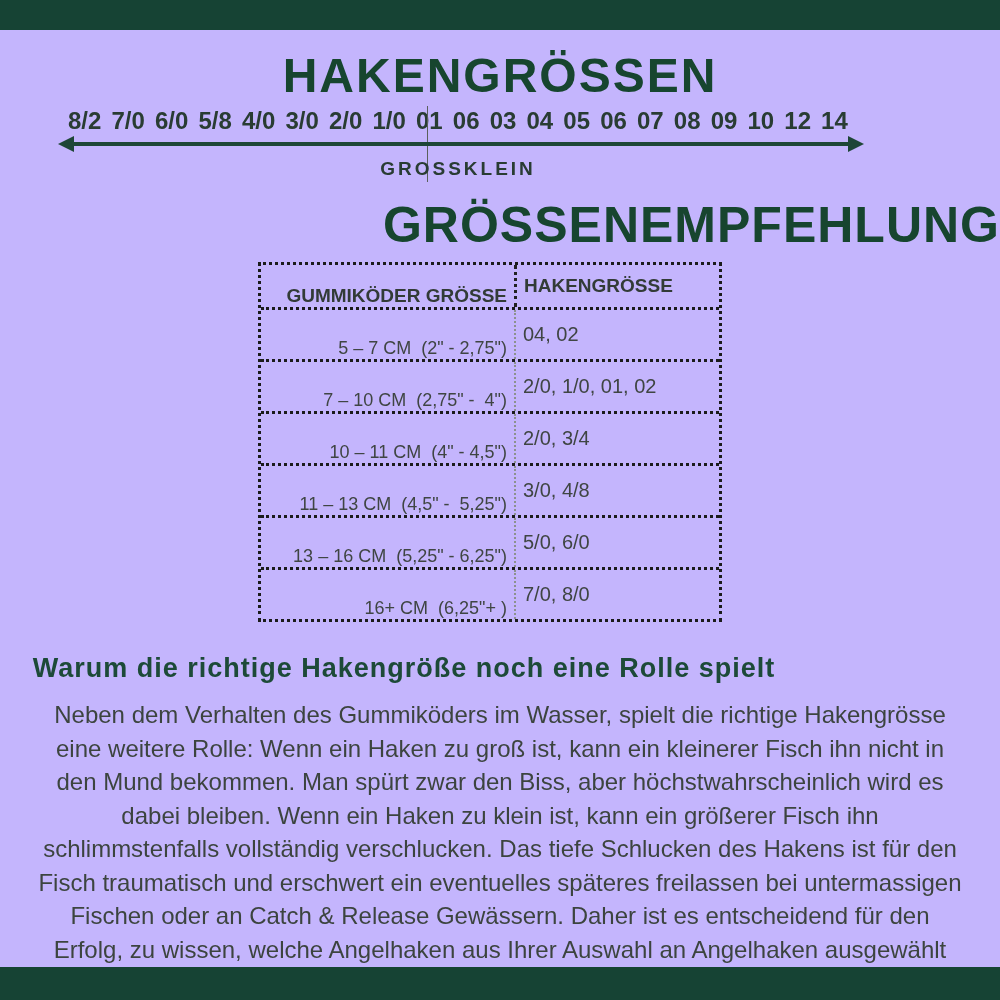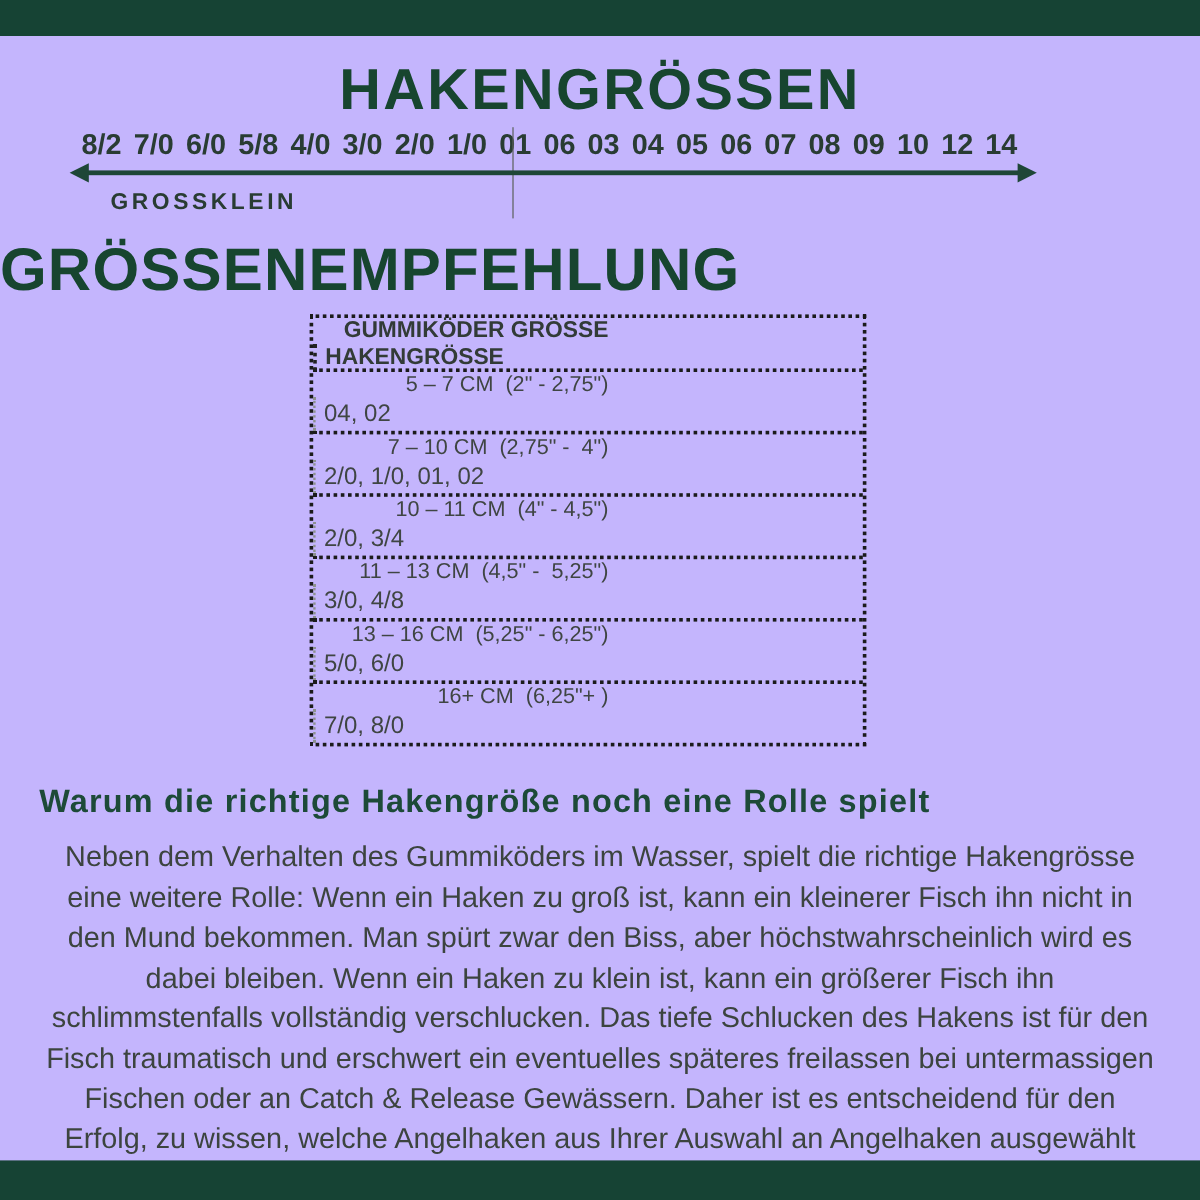--- a/index.html
+++ b/index.html
@@ -10,51 +10,51 @@
   }
   .bar{position:absolute;left:0;width:1000px;background:#164334;}
   .bar.top{top:0;height:30px;}
   .bar.bottom{bottom:0;height:33px;}
 
   .title-main{
     position:absolute;top:52px;left:0;width:1000px;text-align:center;
     font-size:48px;font-weight:bold;color:#17452f;letter-spacing:2px;line-height:1;
   }
   .title-sub{
-    position:absolute;top:200px;left:0;width:1000px;text-align:left;
+    position:absolute;top:200px;left:0;width:1000px;text-align:right;
     font-size:50px;font-weight:bold;color:#17452f;letter-spacing:1px;line-height:1;
   }
 
   
   .scale{position:absolute;top:106px;left:64px;width:788px;height:80px;}
   .scale-numbers{
     display:flex;justify-content:space-between;padding:0 4px;
     font-size:24px;font-weight:bold;color:#293c33;line-height:30px;
   }
   .scale-zero-divider{
     position:absolute;left:363px;top:0;width:1px;height:76px;background:#5a5f5c;
   }
   .scale-arrow{
     position:absolute;top:36px;left:8px;right:2px;height:4px;background:#1e4637;
   }
   .arrowhead{position:absolute;top:-6px;width:0;height:0;
     border-top:8px solid transparent;border-bottom:8px solid transparent;}
   .arrowhead.left{left:-14px;border-right:16px solid #1e4637;}
   .arrowhead.right{right:-14px;border-left:16px solid #1e4637;}
   .scale-labels{
-    position:absolute;top:52px;left:0;right:0;display:flex;justify-content:flex-start;
+    position:absolute;top:52px;left:0;right:0;display:flex;justify-content:center;
     padding:0 28px;font-size:19px;font-weight:bold;color:#293c33;letter-spacing:3px;
   }
 
   
   .rec-table{
     position:absolute;top:262px;left:258px;width:458px;
     border:3px dotted #1b1b1b;background:transparent;
   }
-  .t-row{display:flex;align-items:flex-start;height:49px;flex-direction:column;}
+  .t-row{display:flex;align-items:flex-end;height:49px;}
   .t-row + .t-row{border-top:3px dotted #1b1b1b;}
   .t-row.header{height:42px;}
   .cell-left{
     width:246px;text-align:right;padding-right:7px;flex:none;
     font-size:18px;color:#3f4543;white-space:pre-wrap;
   }
   .cell-right{
     flex:1;text-align:left;padding-left:7px;align-self:stretch;
     display:flex;align-items:center;
     font-size:20px;color:#3f4543;border-left:2px dotted #8c918e;white-space:pre-wrap;

